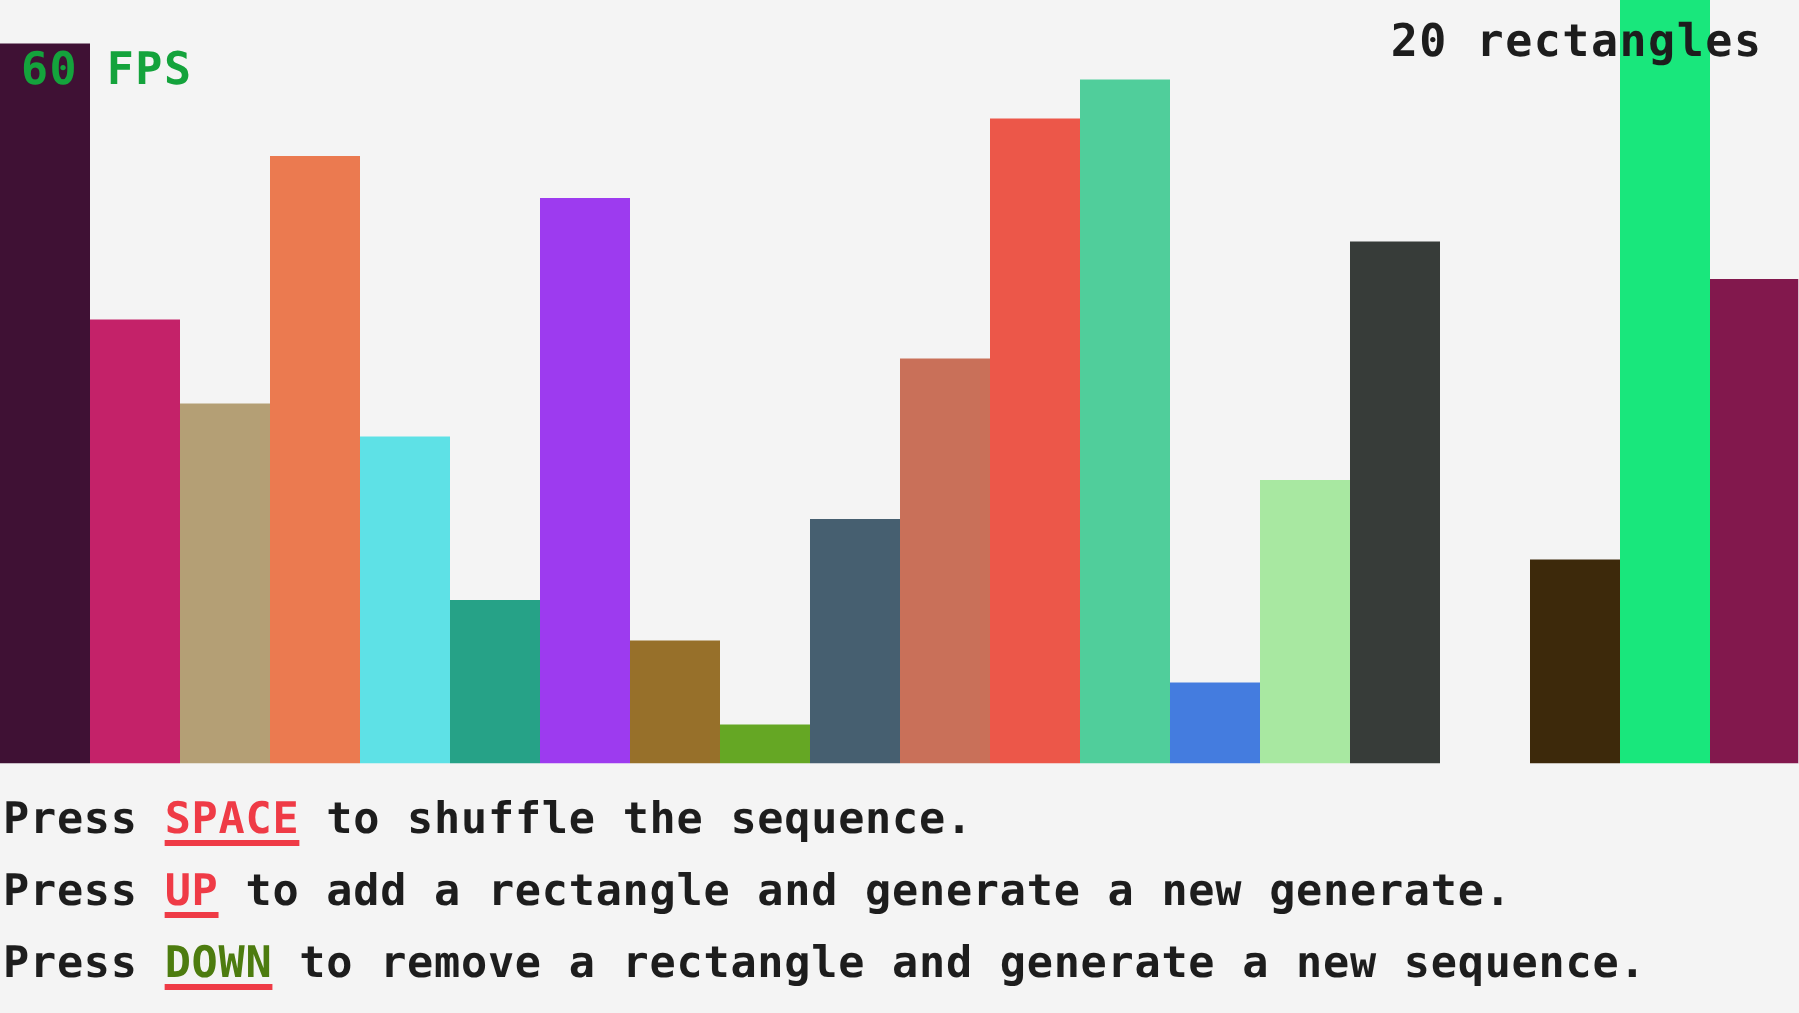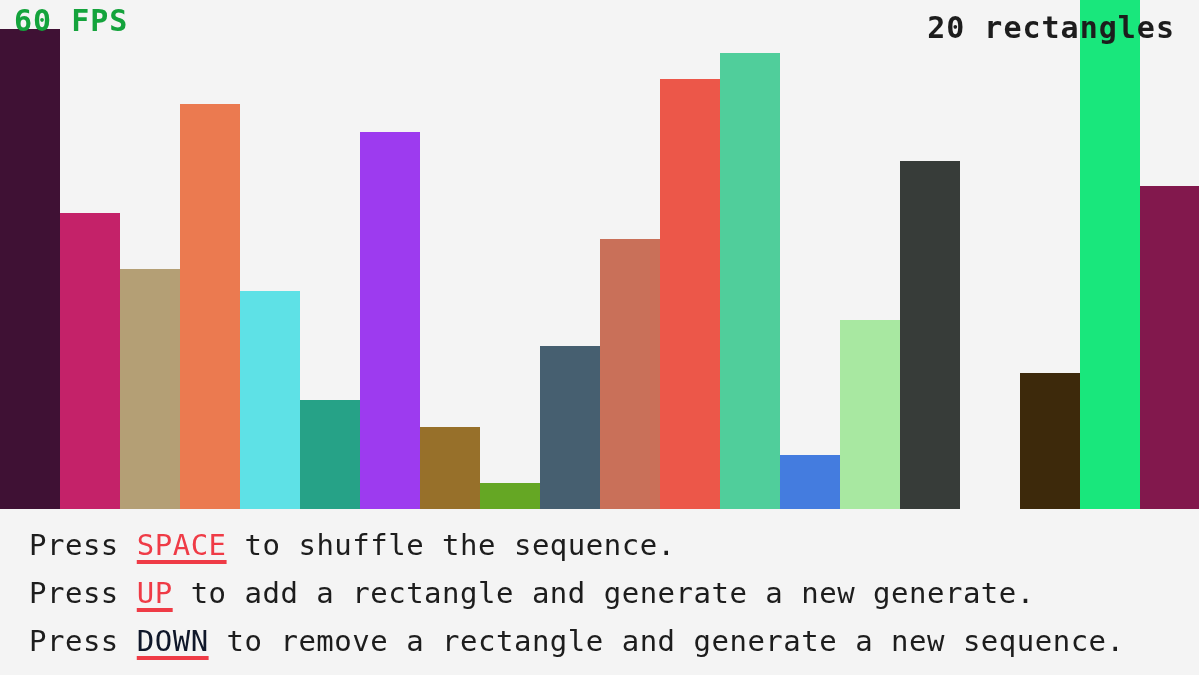--- a/index.html
+++ b/index.html
@@ -24,21 +24,21 @@
     height: 509px;
   }
   .bar {
     position: absolute;
     bottom: 0;
     width: 60px;
   }
   #fps-counter {
     position: absolute;
     left: 14px;
-    top: 6px;
+    top: 32px;
     font-family: "DejaVu Sans Mono", "Liberation Mono", monospace;
     font-size: 30px;
     font-weight: bold;
     letter-spacing: 1px;
     color: #14a33c;
     line-height: 1;
     z-index: 30;
     white-space: nowrap;
   }
   #rect-count {
@@ -58,24 +58,24 @@
     position: absolute;
     left: 0;
     top: 509px;
     width: 1199px;
     height: 166px;
     background: #f4f4f4;
     z-index: 20;
   }
   .instr-line {
     position: absolute;
-    left: 29px;
+    left: 2px;
     font-family: "DejaVu Sans Mono", "Liberation Mono", monospace;
     font-size: 29px;
-    font-weight: normal;
+    font-weight: bold;
     letter-spacing: 0.5px;
     color: #1d1d1d;
     white-space: nowrap;
     line-height: 1;
   }
   .instr-line.l1 { top: 22px; }
   .instr-line.l2 { top: 70px; }
   .instr-line.l3 { top: 118px; }
   .key {
     color: #ef3b46;
@@ -111,16 +111,16 @@
       <div class="bar" style="left: 1140px; width: 60px; height: 323px; background: rgb(130, 24, 77);"></div>
     </div>
 
   <div id="fps-counter" style="color: rgb(20, 163, 60);">60 FPS</div>
 
   <div id="rect-count" style="color: rgb(29, 29, 29);">20 rectangles</div>
 
   <div id="instructions" style="background: rgb(244, 244, 244);">
       <div class="instr-line l1"><span>Press </span><span class="key" style="color: rgb(239, 59, 70); text-decoration-color: rgb(239, 59, 70);">SPACE</span><span> to shuffle the sequence.</span></div>
       <div class="instr-line l2"><span>Press </span><span class="key" style="color: rgb(239, 59, 70); text-decoration-color: rgb(239, 59, 70); text-align: center;">UP</span><span> to add a rectangle and generate a new generate.</span></div>
-      <div class="instr-line l3"><span>Press </span><span class="key" style="color: #0f172a; text-decoration-color: rgb(239, 59, 70);">DOWN</span><span> to remove a rectangle and generate a new sequence.</span></div>
+      <div class="instr-line l3"><span>Press </span><span class="key" style="color: #4d7c0f; text-decoration-color: rgb(239, 59, 70);">DOWN</span><span> to remove a rectangle and generate a new sequence.</span></div>
     </div>
 
 </div>
 
 </body></html>

